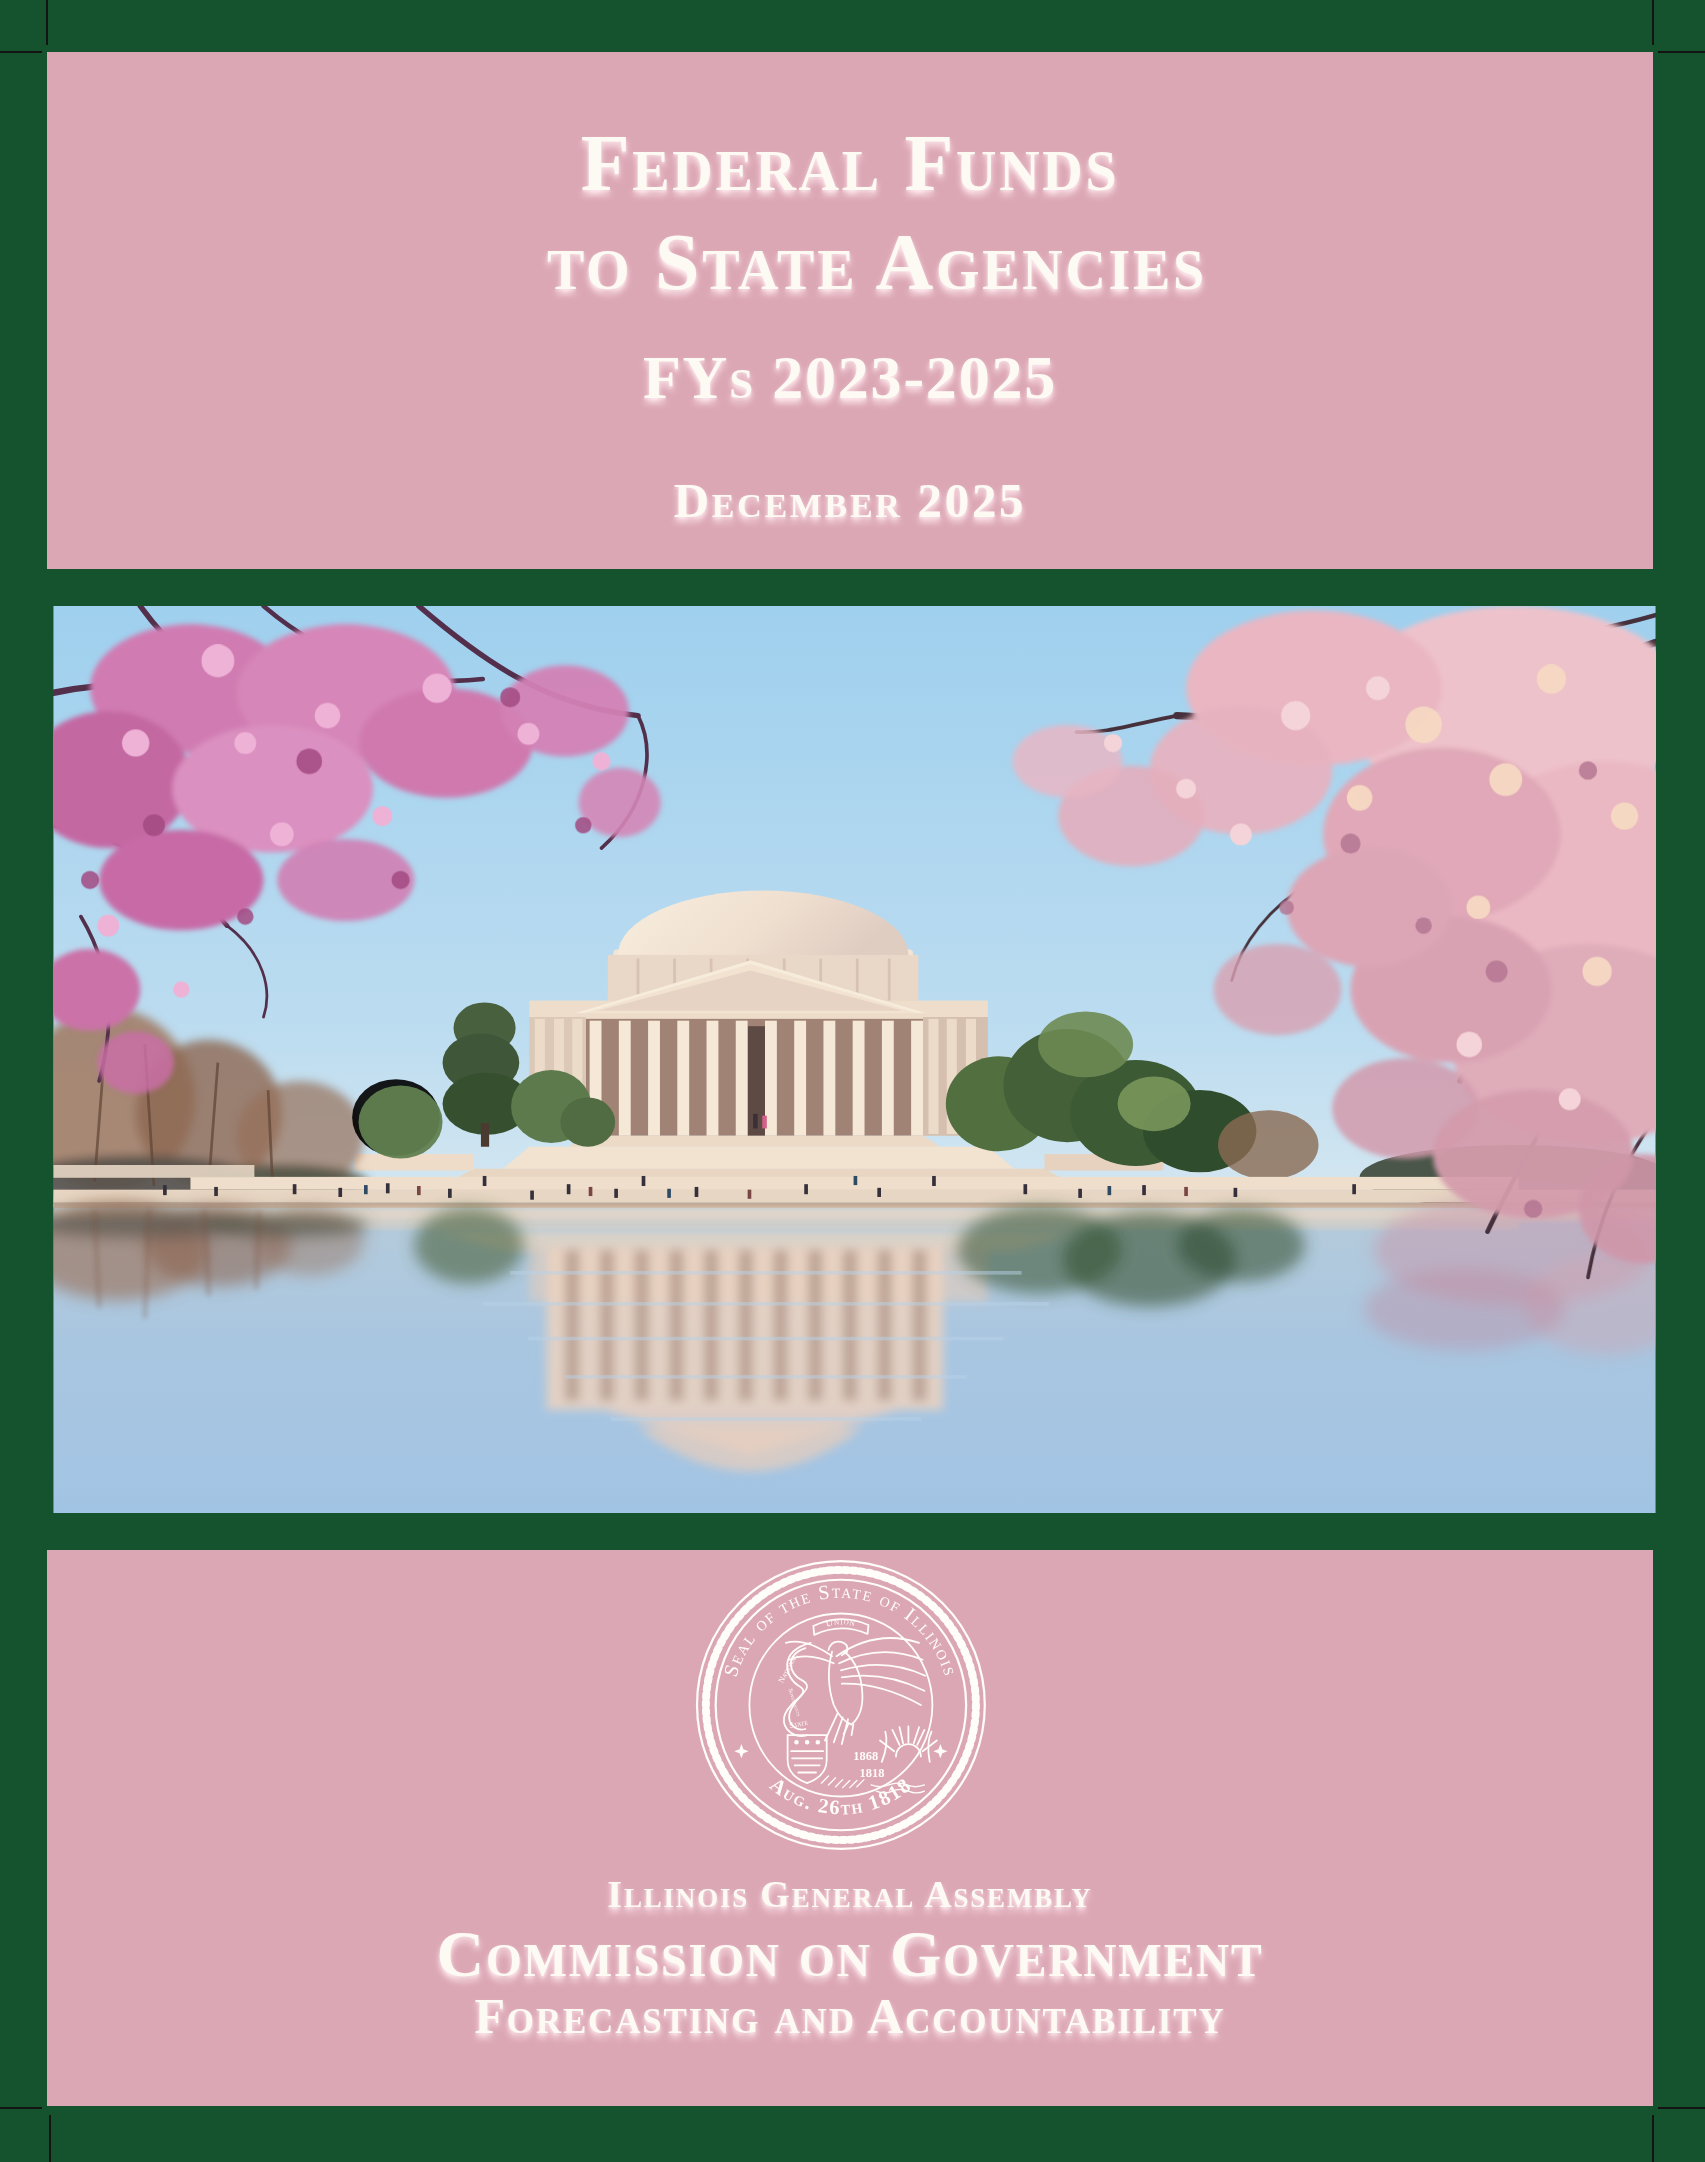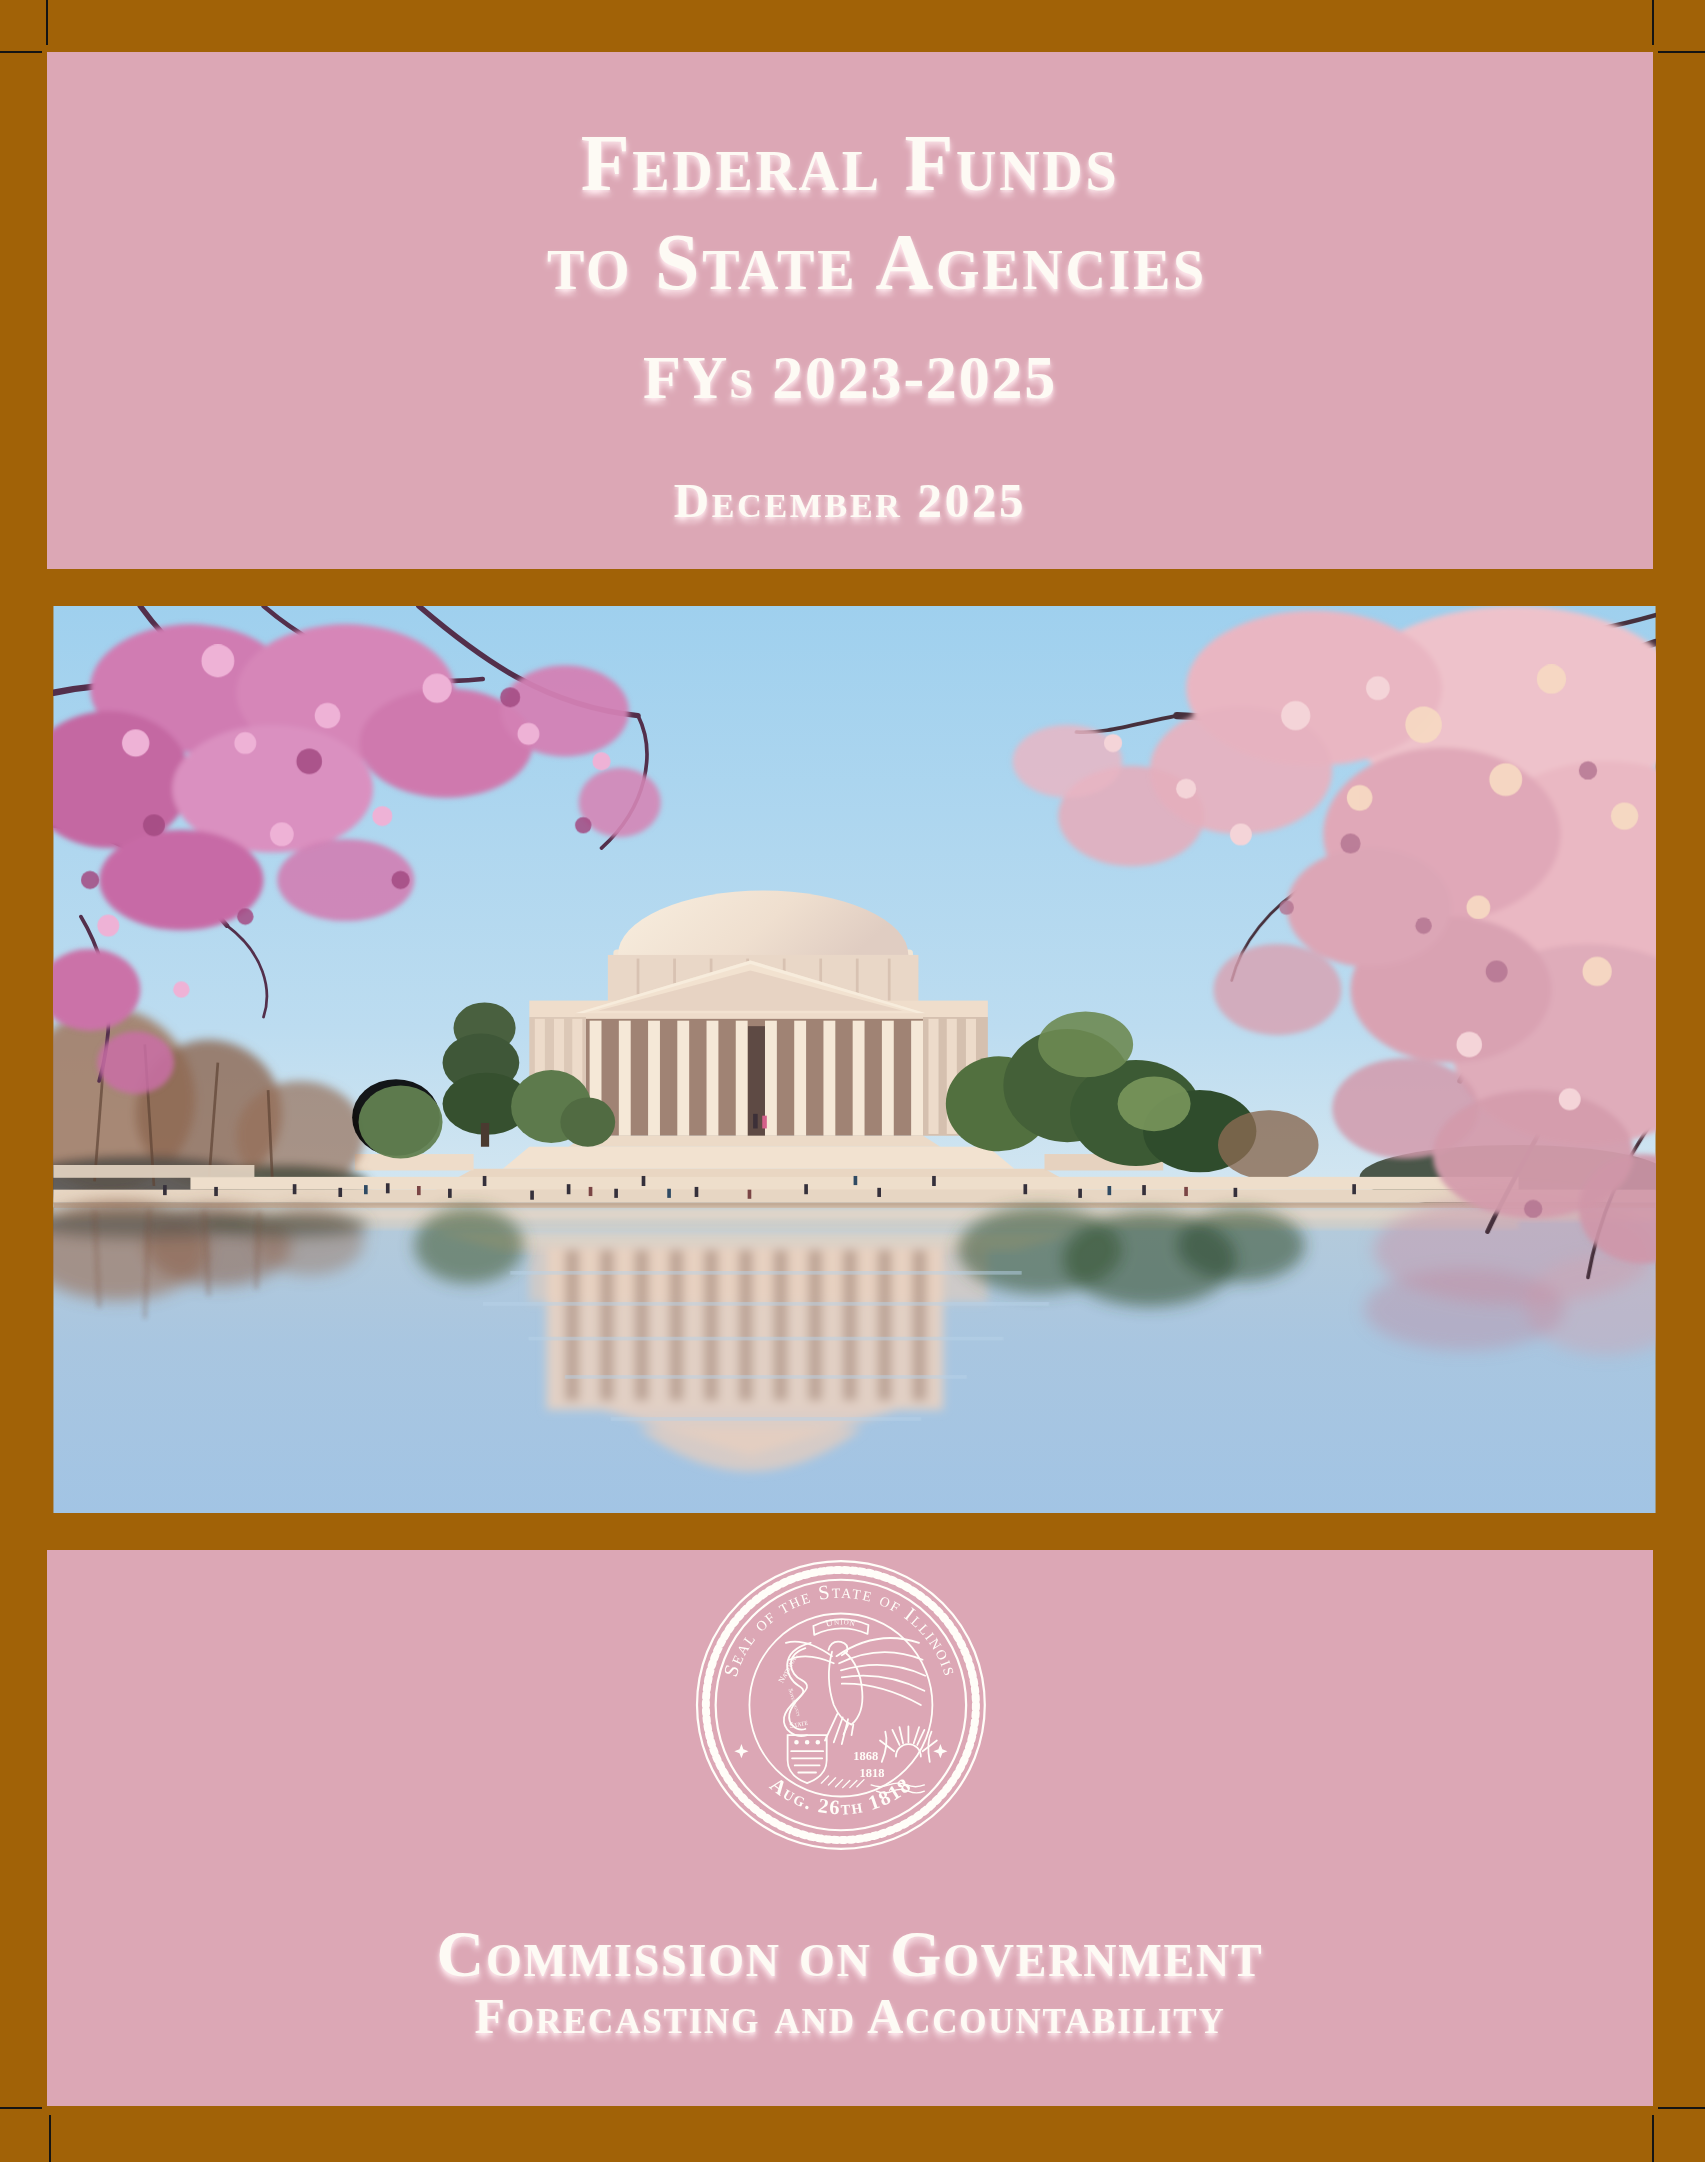--- a/index.html
+++ b/index.html
@@ -1,16 +1,16 @@
 <!DOCTYPE html>
 <html style="font-size:14.6px"><head>
 <meta charset="utf-8">
 <style>
   html,body{margin:0;padding:0;background:#ffffff;}
-  .page{position:relative;width:1706px;height:2163px;background:#a16207;overflow:hidden;
+  .page{position:relative;width:1706px;height:2163px;background:#14532d;overflow:hidden;
         font-family:"Liberation Serif","DejaVu Serif",serif;}
   .crop{position:absolute;background:#141414;}
   .banner{position:absolute;left:47px;width:1606px;background:#dca7b5;}
   .top-banner{top:52px;height:517px;}
   .bottom-banner{top:1550px;height:556px;}
   .banner-text{position:absolute;left:0;width:100%;text-align:center;color:#fdfaf4;
                font-variant:small-caps;font-weight:700;line-height:1;
                text-shadow:0 4.6px 6.4px rgba(255,233,238,0.95),0 1.8px 2.7px rgba(255,244,246,0.55);}
   .title-line1{top:71px;font-size:80px;letter-spacing:2.7px;}
   .title-line2{top:170px;font-size:80px;letter-spacing:2.7px;margin-left:27px;}
@@ -436,18 +436,19 @@
       <g stroke-width="1.5">
         <path d="M 34 90 q 10 4 20 0 q 10 -4 20 0 q 10 4 20 0"></path>
         <path d="M 40 97 q 9 4 18 0 q 9 -4 18 0 q 9 4 18 0"></path>
         <path d="M -22 88 l 8 -8 M -14 90 l 8 -8 M -6 92 l 8 -8 M 2 93 l 8 -8 M 10 93 l 8 -8 M 18 92 l 8 -8"></path>
       </g>
 
       <path d="M -112 44 l 2.2 5.8 5.8 2.2 -5.8 2.2 -2.2 5.8 -2.2 -5.8 -5.8 -2.2 5.8 -2.2 z" fill="#fffdf8" stroke="none"></path>
       <path d="M 112 44 l 2.2 5.8 5.8 2.2 -5.8 2.2 -2.2 5.8 -2.2 -5.8 -5.8 -2.2 5.8 -2.2 z" fill="#fffdf8" stroke="none"></path>
     </svg>
 
+    <div class="banner-text org-line">Illinois General Assembly</div>
     <div class="banner-text commission-line1">Commission on Government</div>
     <div class="banner-text commission-line2">Forecasting and Accountability</div>
   </footer>
 
 </div>
 
 
 </body></html>

